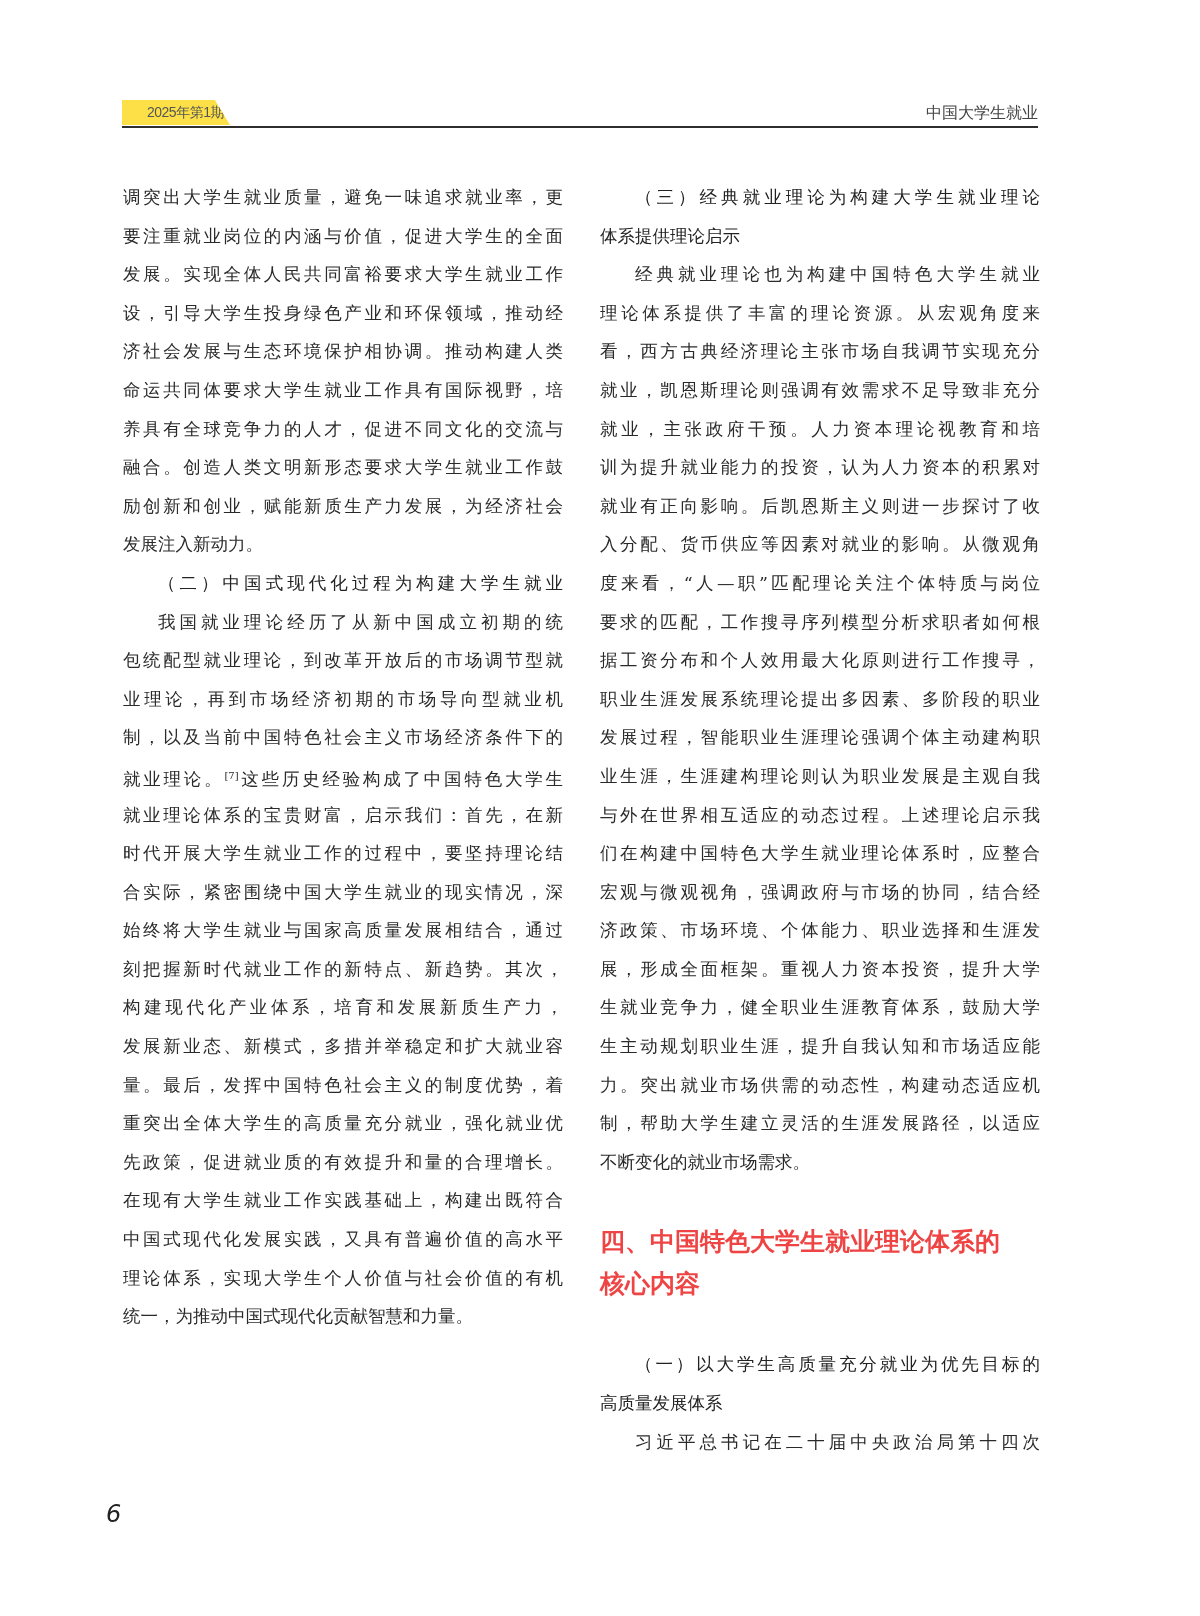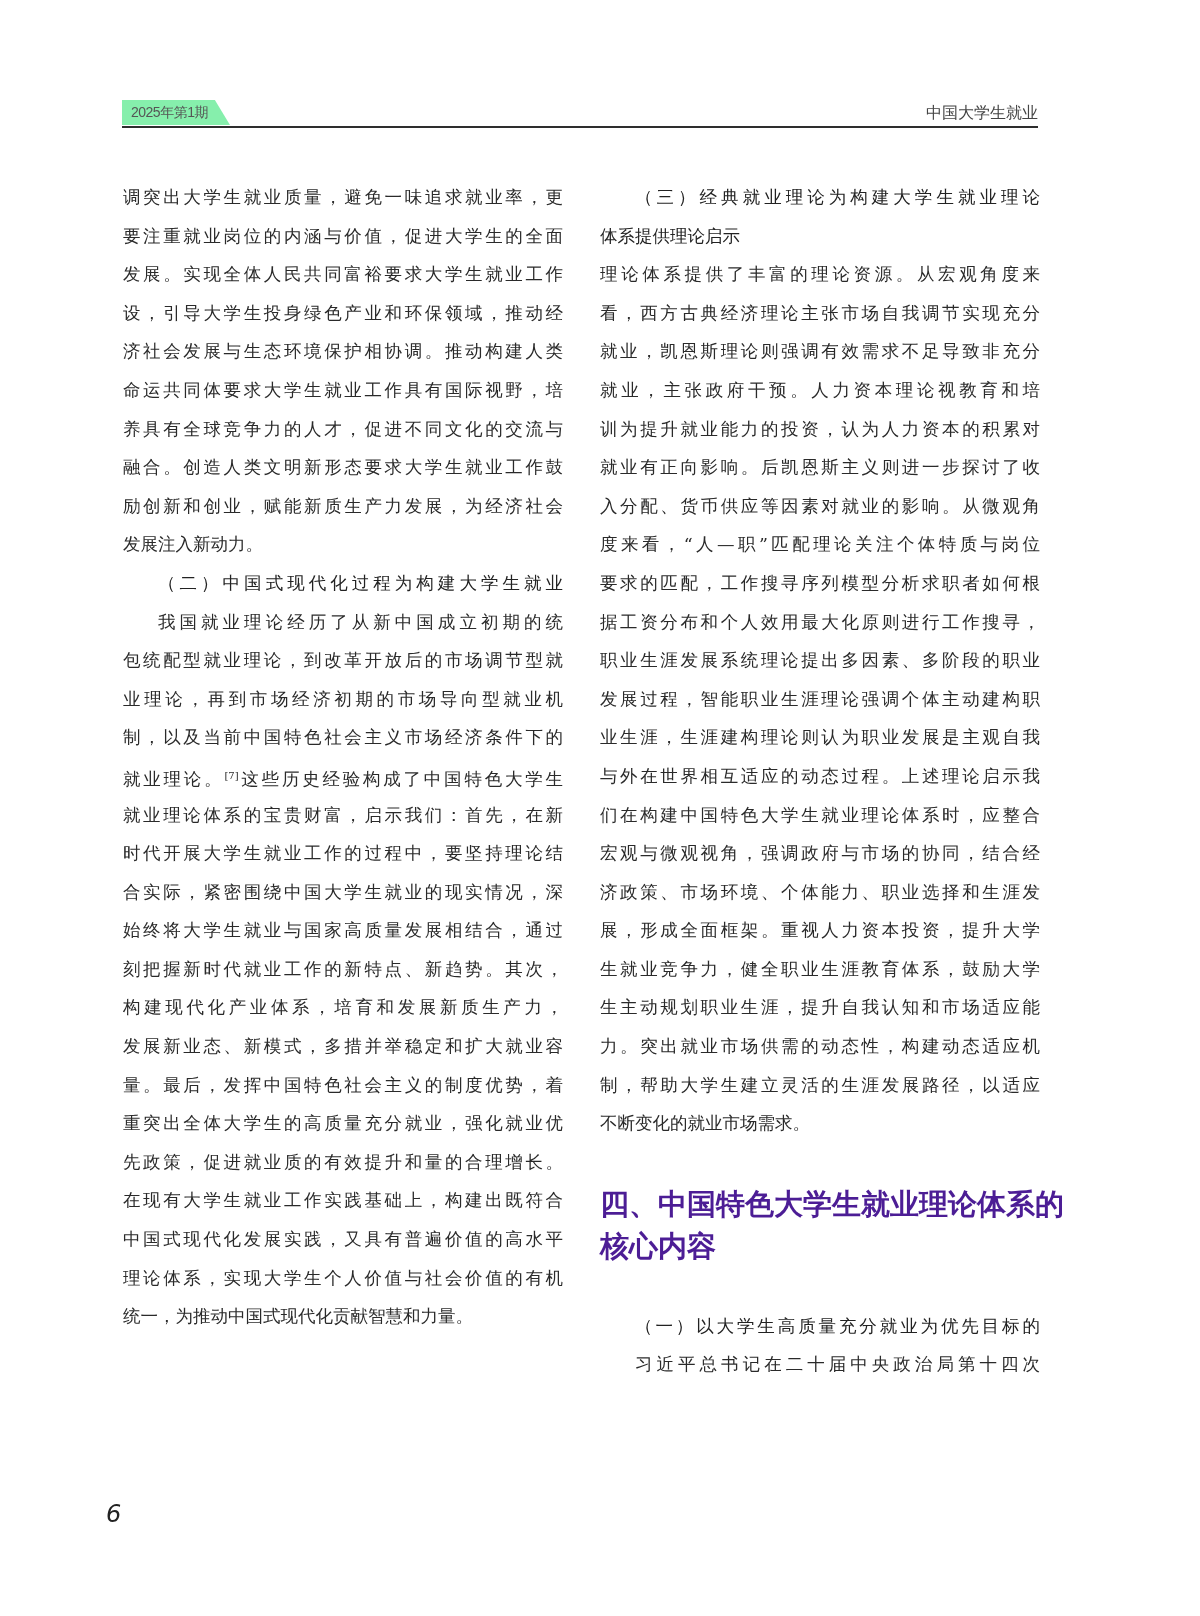--- a/index.html
+++ b/index.html
@@ -7,44 +7,44 @@
     width: 1200px; height: 1616px; position: relative; overflow: hidden;
     font-family: "DejaVu Serif", "Liberation Serif", serif;
     color: #2a2a2a;
   }
   .header {
     position: absolute; left: 122px; top: 100px; width: 916px; height: 26px;
     border-bottom: 2px solid #2e2e2e;
   }
   .issue-tab {
     position: absolute; left: 0; top: 0; height: 25px; width: 108px;
-    background: #86efac;
+    background: #fde047;
     clip-path: polygon(0 0, 86% 0, 100% 100%, 0 100%);
     font-family: "Liberation Sans", "DejaVu Sans", sans-serif;
-    font-size: 14px; color: #555; line-height: 25px; padding-left: 9px;
+    font-size: 14px; color: #555; line-height: 25px; padding-left: 25px;
     box-sizing: border-box; letter-spacing: -0.5px;
   }
   .journal-name {
     position: absolute; right: 0; top: 0; height: 25px; line-height: 25px;
     font-family: Liberation Sans, sans-serif;
     font-size: 16px; color: #444;
   }
   .col {
     position: absolute; top: 178px; width: 440px;
     font-size: 17.5px; line-height: 38.6px;
   }
   .col.left { left: 123px; }
   .col.right { left: 600px; }
   .line { display: block; white-space: nowrap; text-align: justify; text-align-last: justify; height: 38.6px; overflow: hidden; }
   .line.last { text-align-last: left; }
   .indent { padding-left: 2em; }
   .sub-heading { font-weight: normal; color: #222; }
   .section-heading {
     font-family: "DejaVu Sans", "Liberation Sans", sans-serif;
-    font-weight: bold; font-size: 29px; line-height: 42px; color: #4c1d95;
+    font-weight: bold; font-size: 25px; line-height: 42px; color: #ef4444;
     white-space: nowrap; display: block;
   }
   .gap-large { height: 40px; }
   sup { font-size: 10px; vertical-align: 6px; }
   .page-number {
     position: absolute; left: 106px; top: 1500px;
     font-family: "DejaVu Sans", "Liberation Sans", sans-serif;
     font-style: italic; font-size: 24px; color: #222;
   }
 </style>
@@ -94,20 +94,21 @@
     <span class="line last">统一，为推动中国式现代化贡献智慧和力量。</span>
   </div>
 </div>
 
 <div class="col right">
   <div class="sub-heading">
     <span class="line indent">（三）经典就业理论为构建大学生就业理论</span>
     <span class="line last">体系提供理论启示</span>
   </div>
   <div>
+    <span class="line indent">经典就业理论也为构建中国特色大学生就业</span>
     <span class="line">理论体系提供了丰富的理论资源。从宏观角度来</span>
     <span class="line">看，西方古典经济理论主张市场自我调节实现充分</span>
     <span class="line">就业，凯恩斯理论则强调有效需求不足导致非充分</span>
     <span class="line">就业，主张政府干预。人力资本理论视教育和培</span>
     <span class="line">训为提升就业能力的投资，认为人力资本的积累对</span>
     <span class="line">就业有正向影响。后凯恩斯主义则进一步探讨了收</span>
     <span class="line">入分配、货币供应等因素对就业的影响。从微观角</span>
     <span class="line">度来看，“人—职”匹配理论关注个体特质与岗位</span>
     <span class="line">要求的匹配，工作搜寻序列模型分析求职者如何根</span>
     <span class="line">据工资分布和个人效用最大化原则进行工作搜寻，</span>
@@ -126,17 +127,18 @@
     <span class="line last">不断变化的就业市场需求。</span>
   </div>
   <div class="gap-large"></div>
   <div>
     <span class="section-heading">四、中国特色大学生就业理论体系的</span>
     <span class="section-heading">核心内容</span>
   </div>
   <div class="gap-large"></div>
   <div class="sub-heading">
     <span class="line indent">（一）以大学生高质量充分就业为优先目标的</span>
+    <span class="line last">高质量发展体系</span>
   </div>
   <span class="line indent">习近平总书记在二十届中央政治局第十四次</span>
 </div>
 
 <div class="page-number">6</div>
 
 </body></html>

